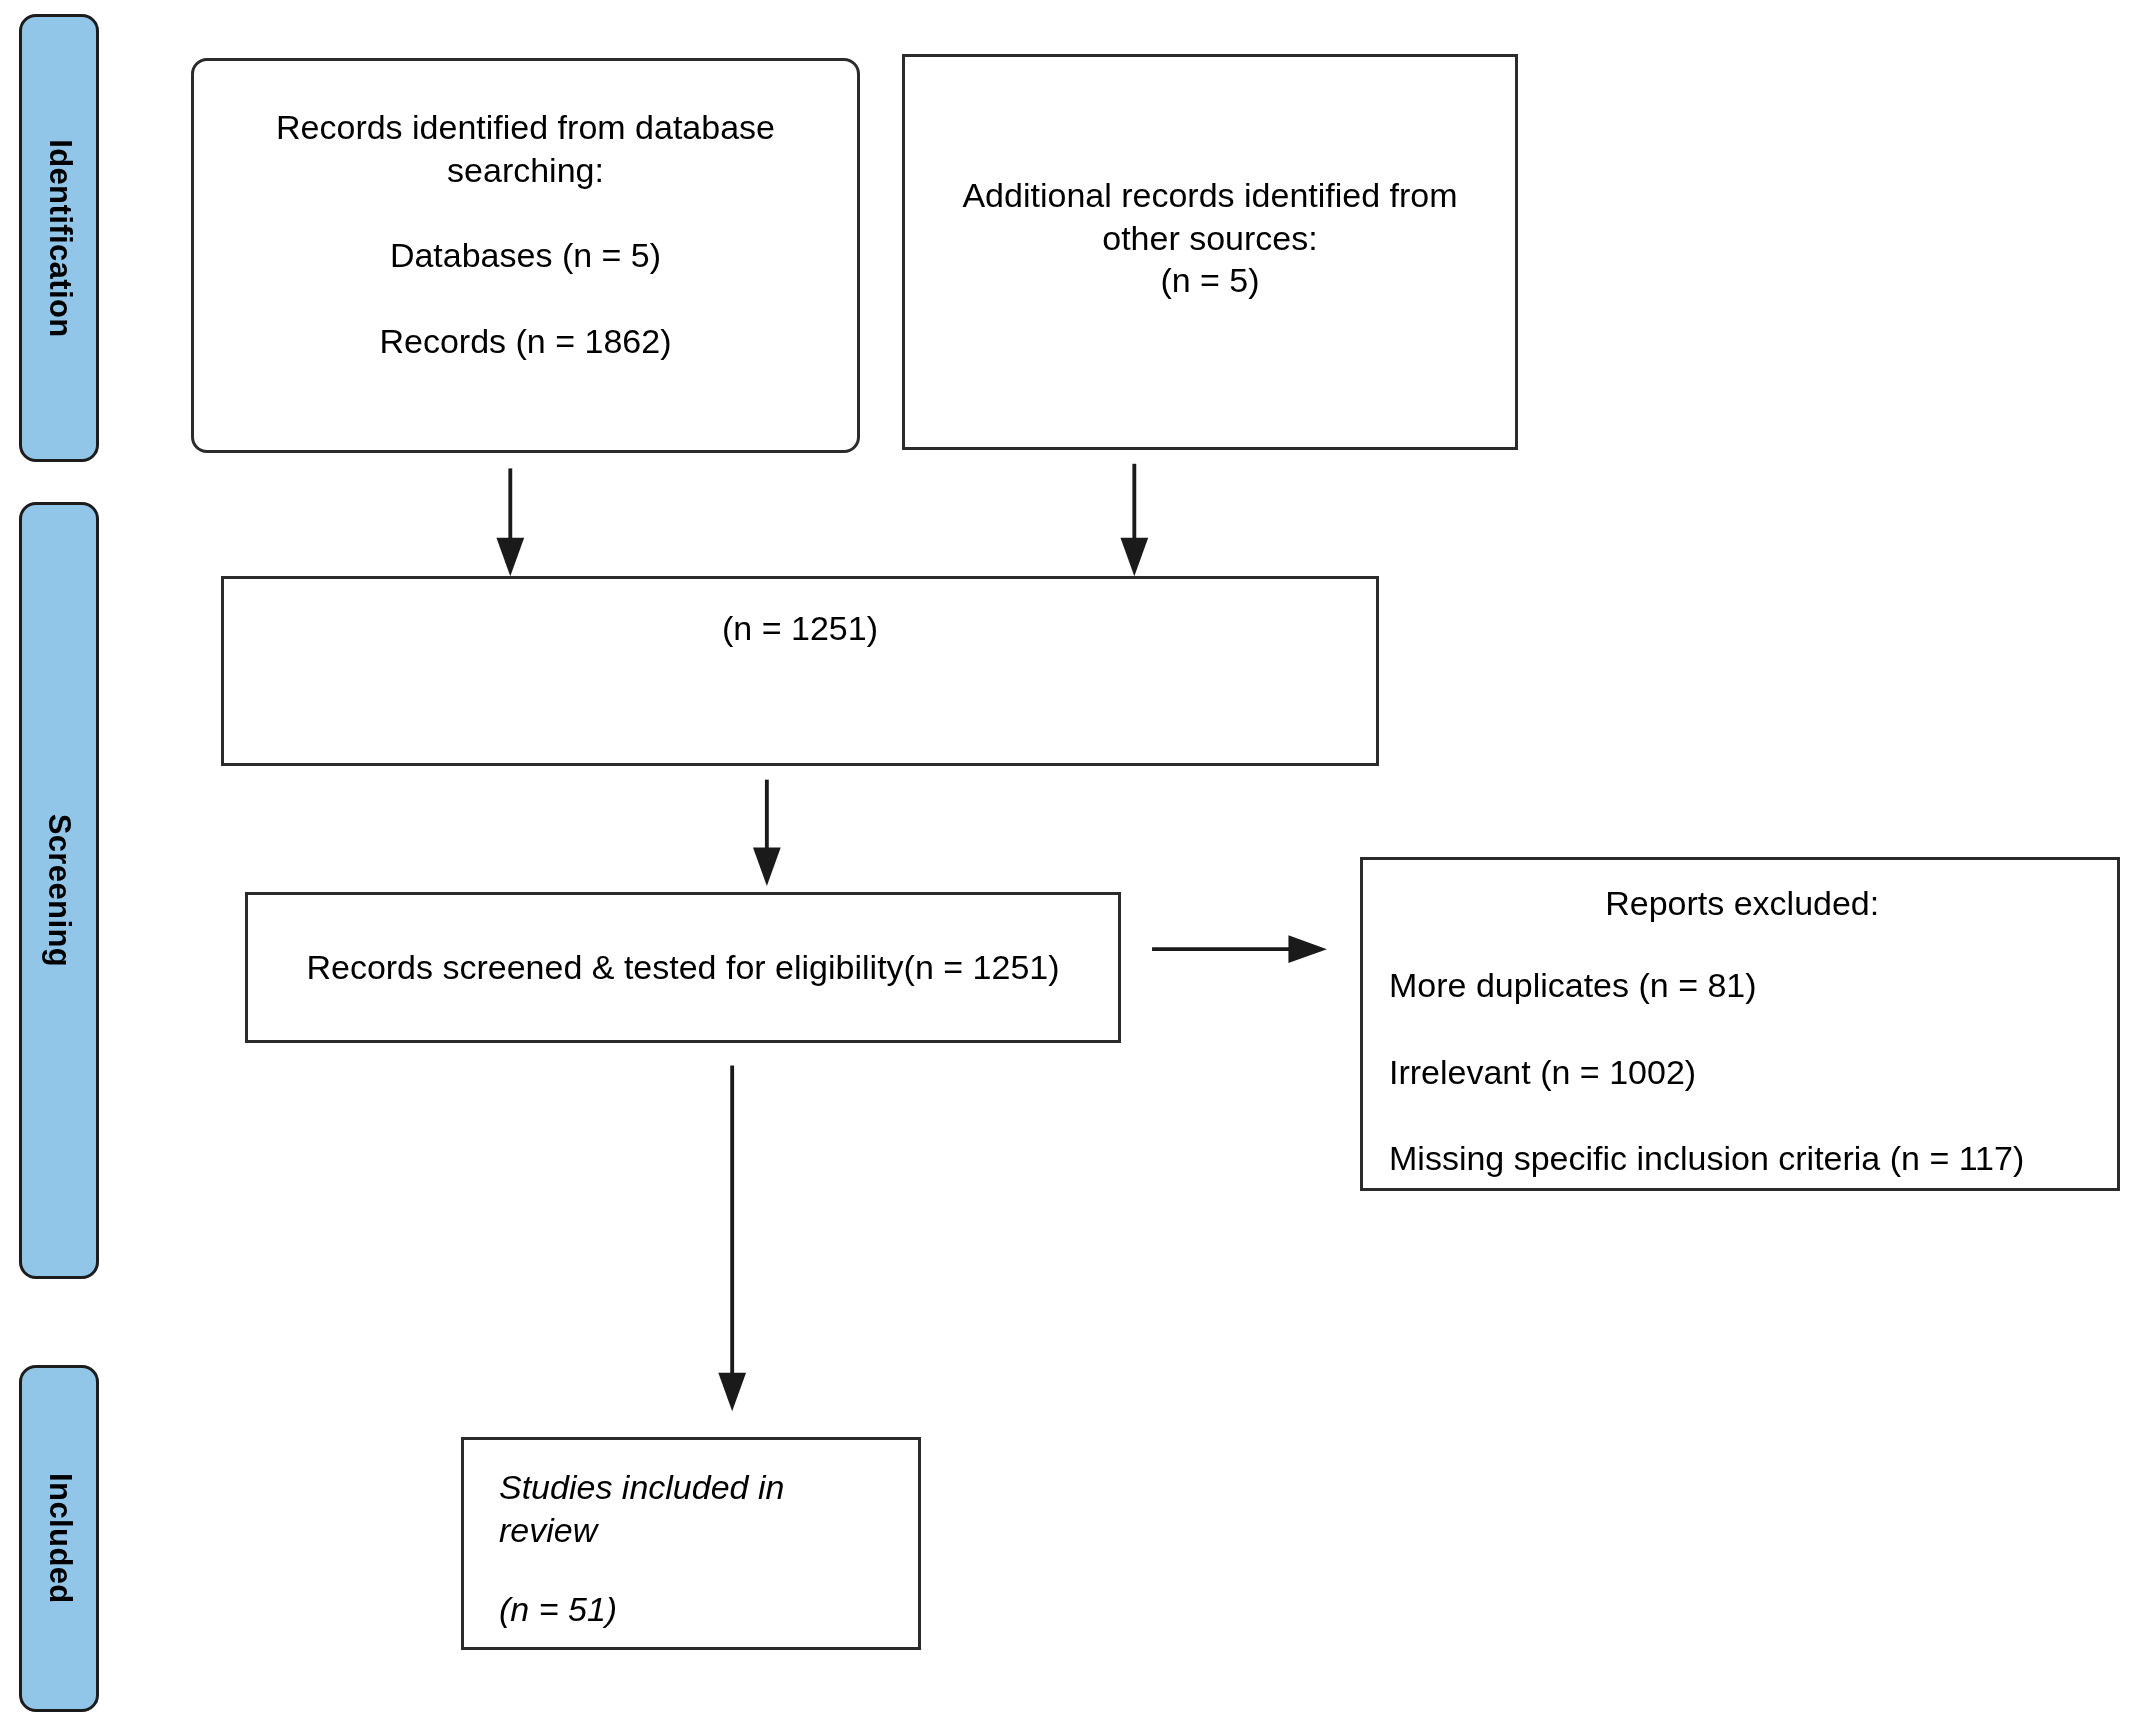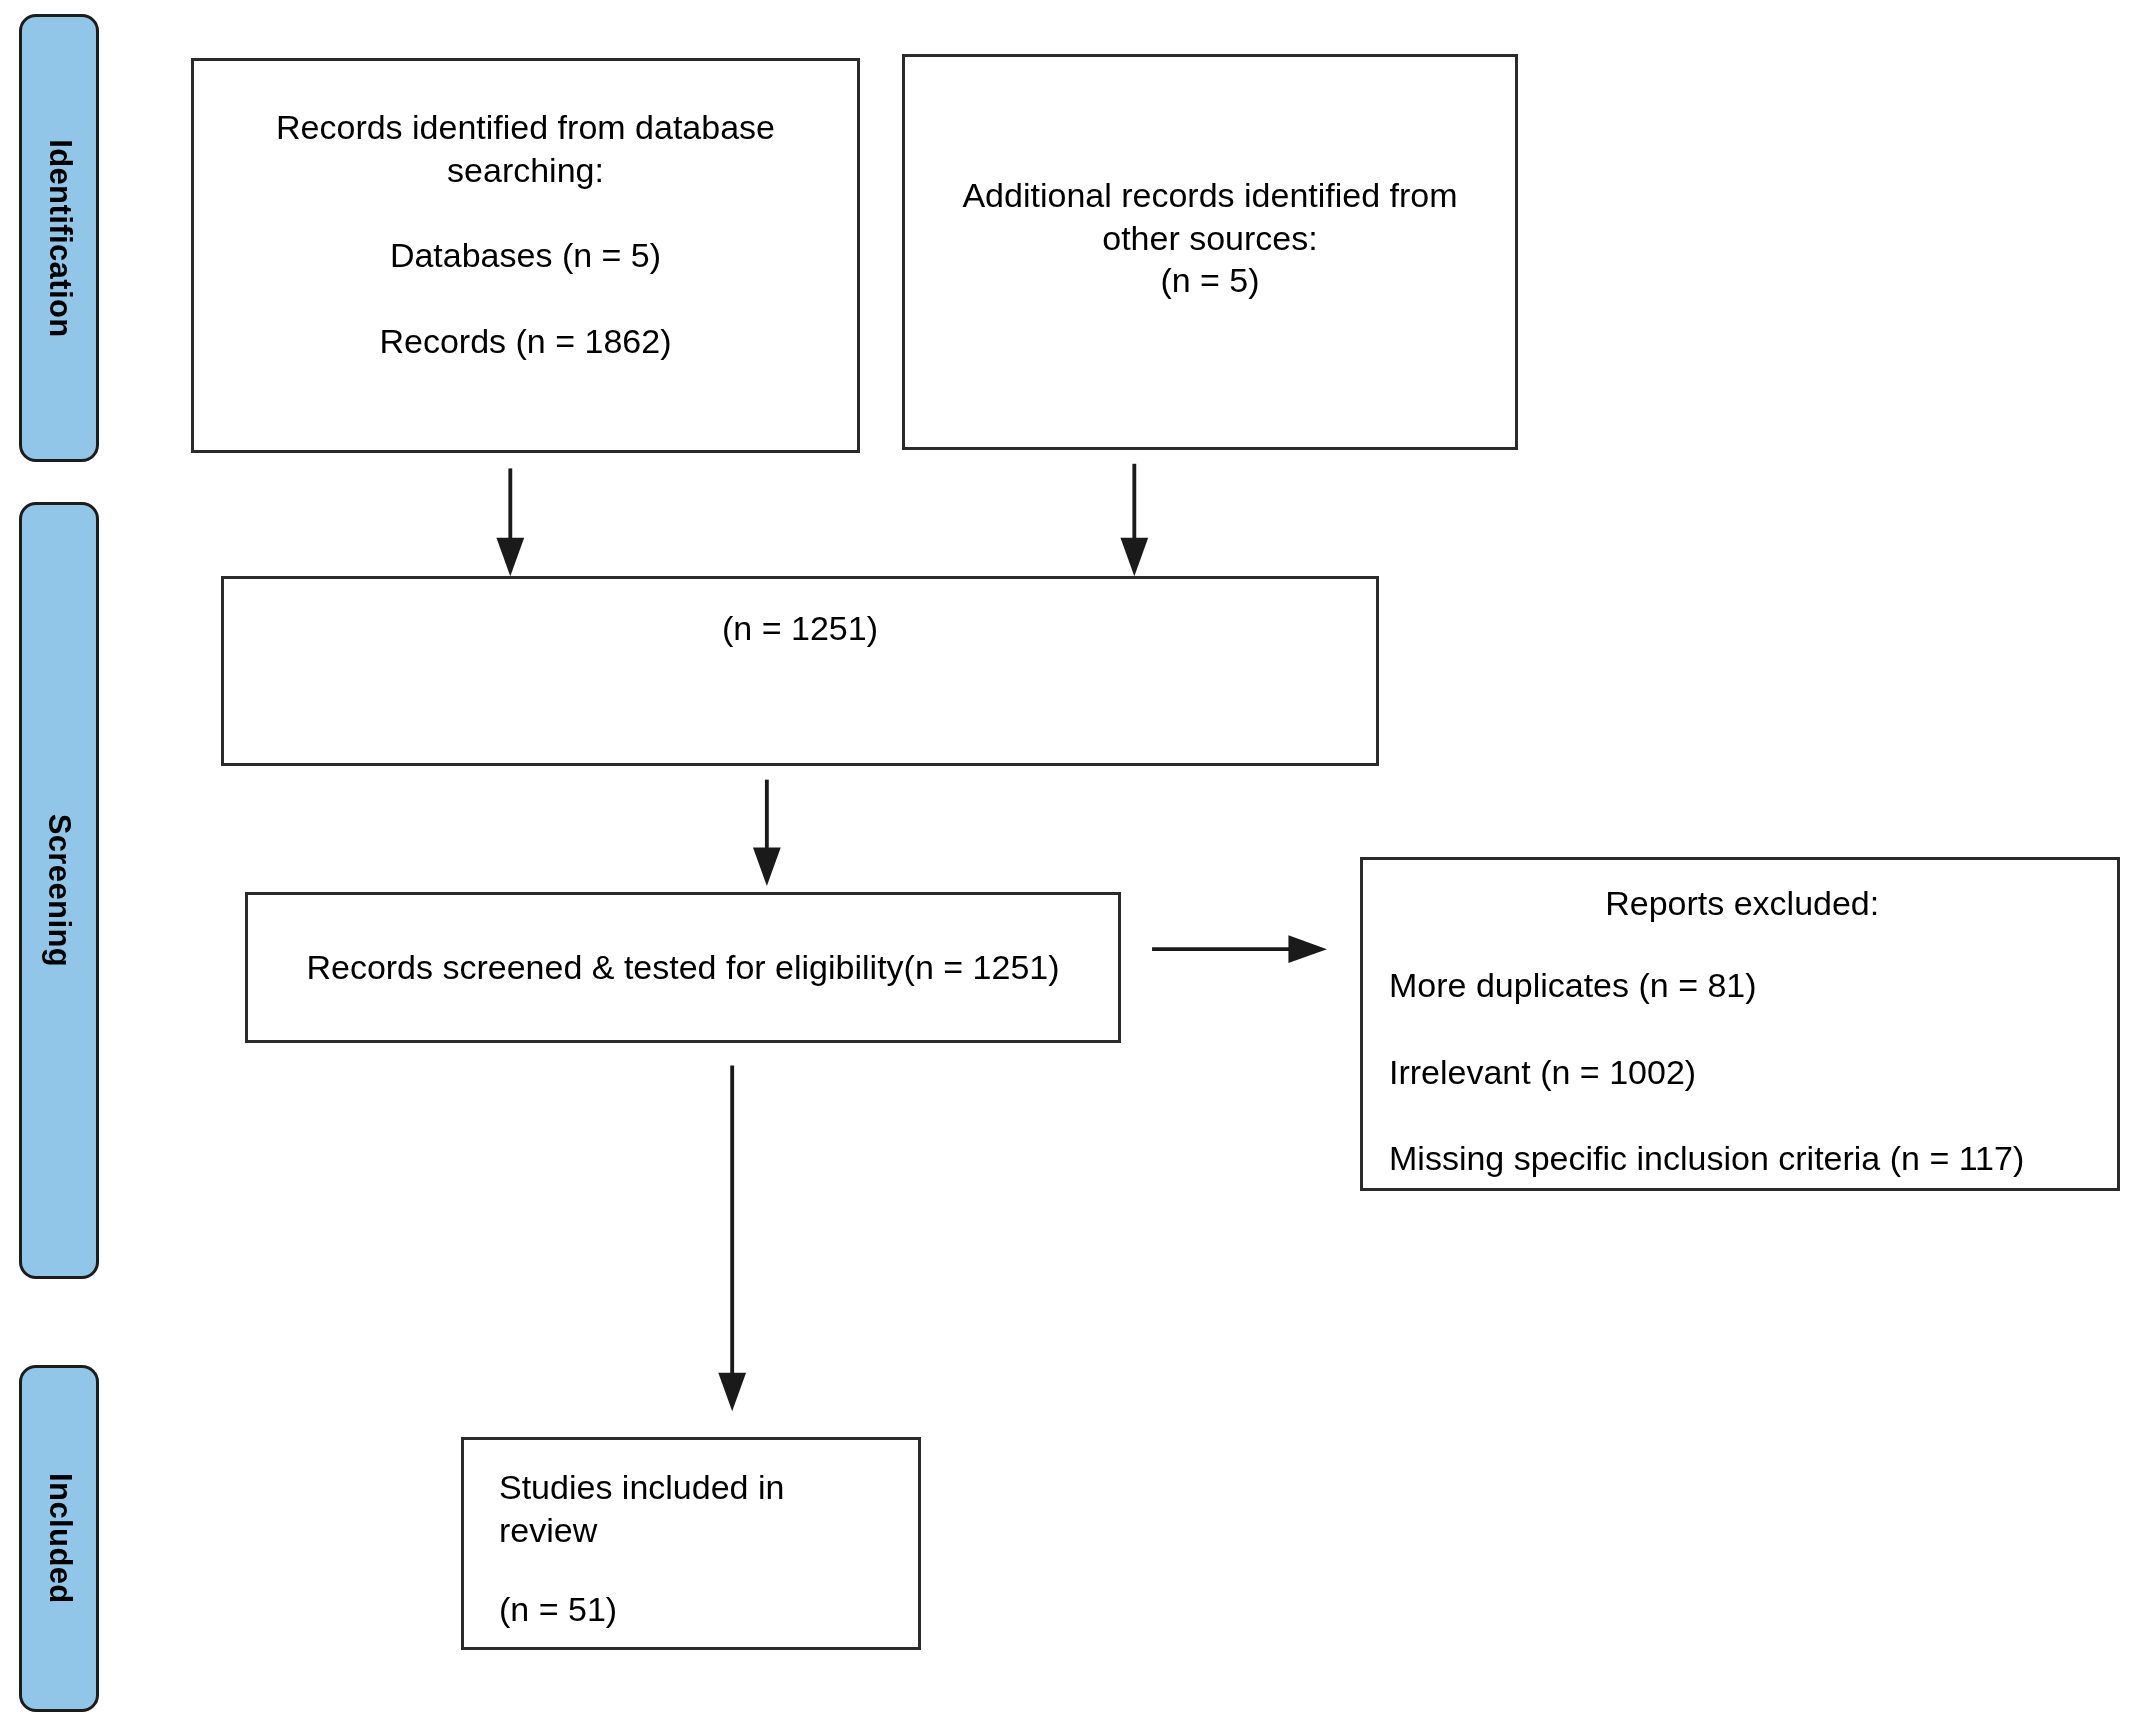--- a/index.html
+++ b/index.html
@@ -51,21 +51,21 @@
 
   
   .fbox{
     position:absolute;
     background:var(--bg);
     border:3.1px solid var(--box-border);
   }
   .box-identified{
     left:191px;top:58px;width:669px;height:395px;
     display:flex;flex-direction:column;align-items:center;
-    padding-top:45px;gap:43px;text-align:center;
+    padding-top:45px;gap:43px;text-align:center;border-radius:16px;
   }
   .box-identified .wrapline{max-width:539px;}
   .box-additional{
     left:902px;top:54px;width:616px;height:396px;
     display:flex;flex-direction:column;align-items:center;justify-content:center;
     text-align:center;padding-bottom:28px;
   }
   .box-additional .wrapline{max-width:555px;}
   .box-dedup{
     left:221px;top:576px;width:1158px;height:190px;
@@ -78,21 +78,21 @@
     text-align:center;
   }
   .box-excluded{
     left:1360px;top:857px;width:760px;height:334px;
     padding:21.6px 21.6px 0 26px;
   }
   .box-excluded .ex-title{text-align:center;margin-bottom:40px;}
   .box-excluded .ex-items{display:flex;flex-direction:column;gap:44px;text-align:left;}
   .box-included{
     left:461px;top:1437px;width:460px;height:213px;
-    padding:26px 31px 0 35px;text-align:left;
+    padding:26px 31px 0 35px;text-align:left;font-style:italic;
   }
   .box-included .wrapline{max-width:370px;}
   .box-included .count-line{margin-top:37px;}
 
   
   .arrows{
     position:absolute;left:0;top:0;width:2140px;height:1728px;
     pointer-events:none;
   }
   .arrows line{stroke:var(--arrow-color);stroke-width:5;}

